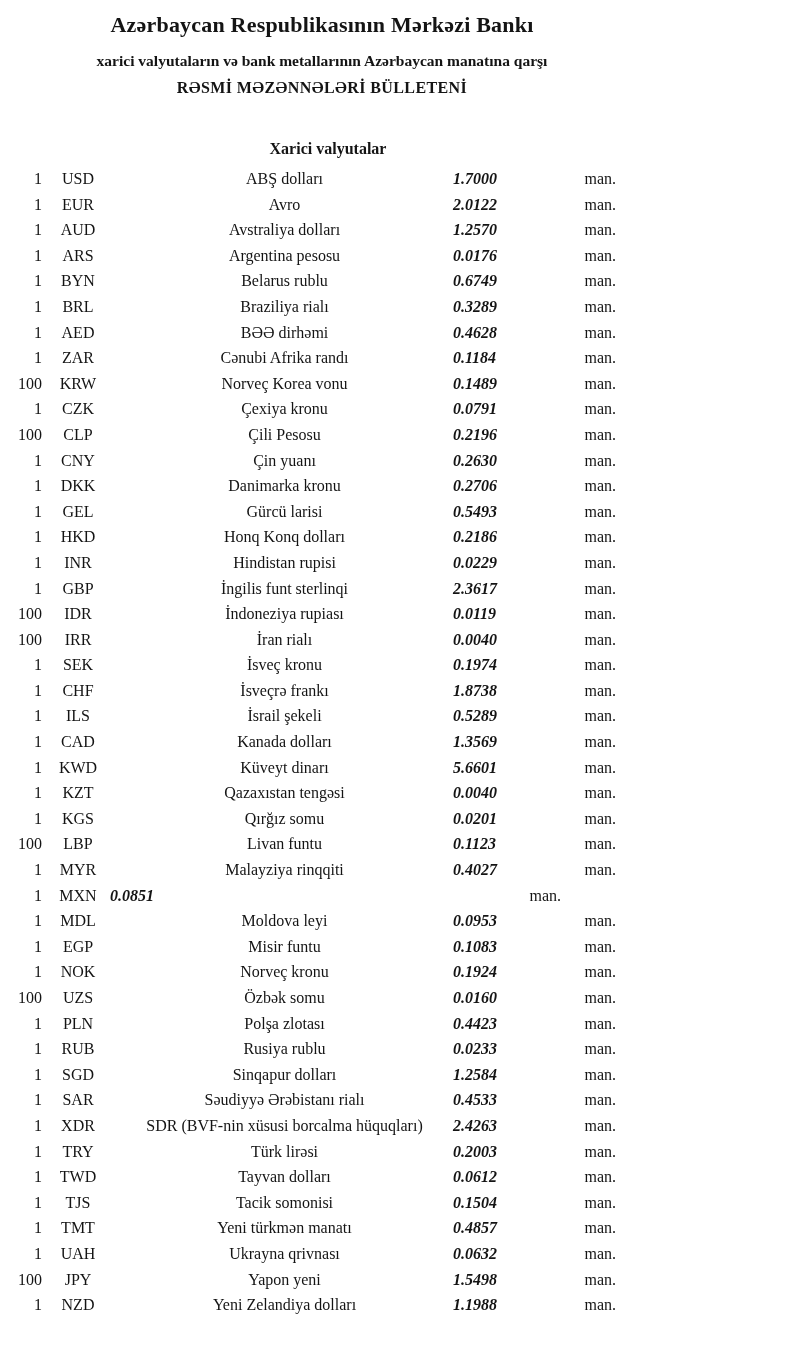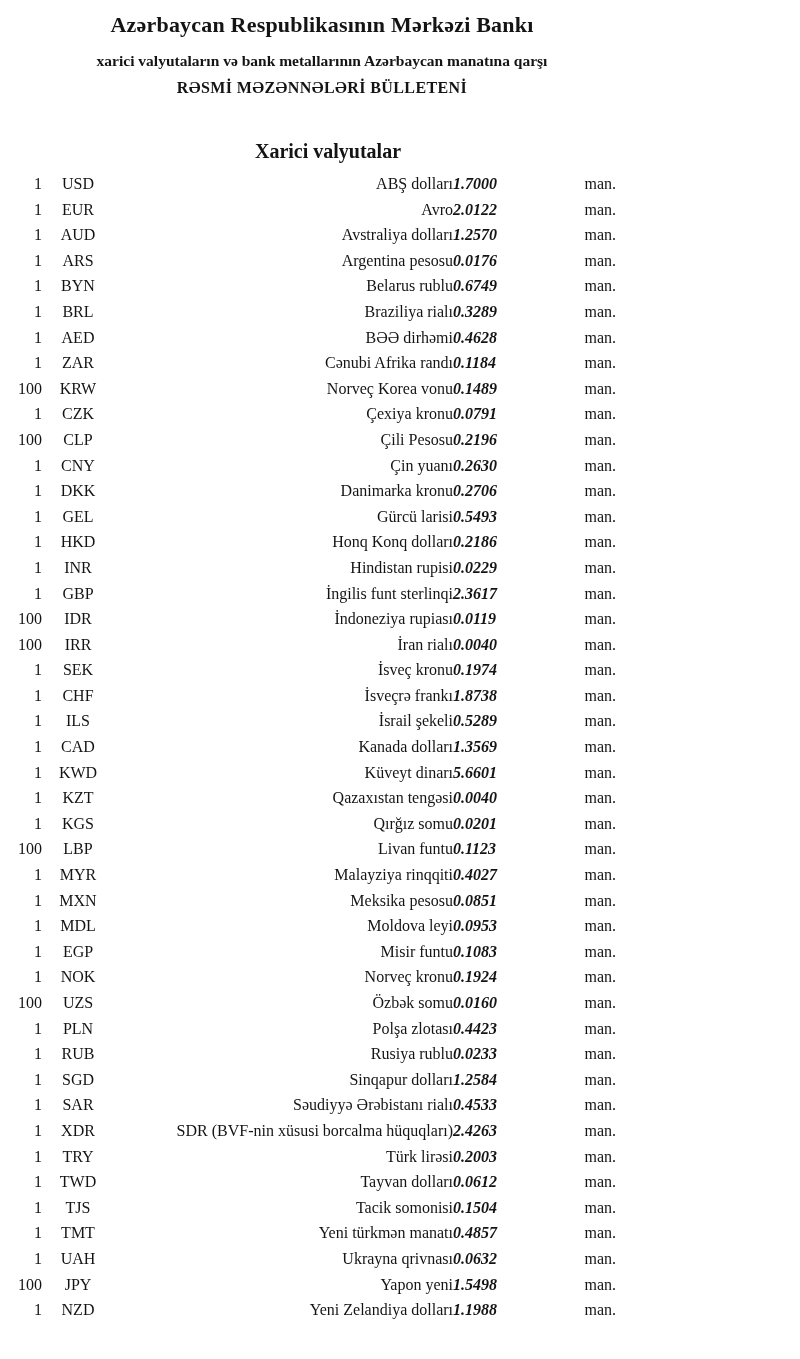--- a/index.html
+++ b/index.html
@@ -32,21 +32,21 @@
     line-height: 26px;
   }
   .bulletin-title {
     font-size: 16px;
     font-weight: bold;
     line-height: 28px;
     letter-spacing: 0.4px;
   }
   .section-title {
     text-align: center;
-    font-size: 20px;
+    font-size: 16px;
     font-weight: bold;
     margin: 38px 0 8px 12px;
   }
   .currency-table {
     padding: 0 0 0 0;
   }
   .row {
     display: grid;
     grid-template-columns: 46px 64px 1fr 108px 55px;
     align-items: baseline;
@@ -55,21 +55,21 @@
     padding-right: 28px;
   }
   .qty {
     text-align: right;
     padding-right: 4px;
   }
   .code {
     text-align: center;
   }
   .name {
-    text-align: right;
+    text-align: center;
     padding-left: 6px;
     white-space: nowrap;
     overflow: hidden;
   }
   .rate {
     text-align: left;
     font-weight: bold;
     font-style: italic;
   }
   .unit {
@@ -310,21 +310,20 @@
       <span class="qty">1</span>
       <span class="code">MYR</span>
       <span class="name">Malayziya rinqqiti</span>
       <span class="rate">0.4027</span>
       <span class="unit">man.</span>
     </div>
 
     <div class="row">
       <span class="qty">1</span>
       <span class="code">MXN</span>
-      <span class="name">Meksika pesosu</span>
       <span class="rate">0.0851</span>
       <span class="unit">man.</span>
     </div>
 
     <div class="row">
       <span class="qty">1</span>
       <span class="code">MDL</span>
       <span class="name">Moldova leyi</span>
       <span class="rate">0.0953</span>
       <span class="unit">man.</span>

